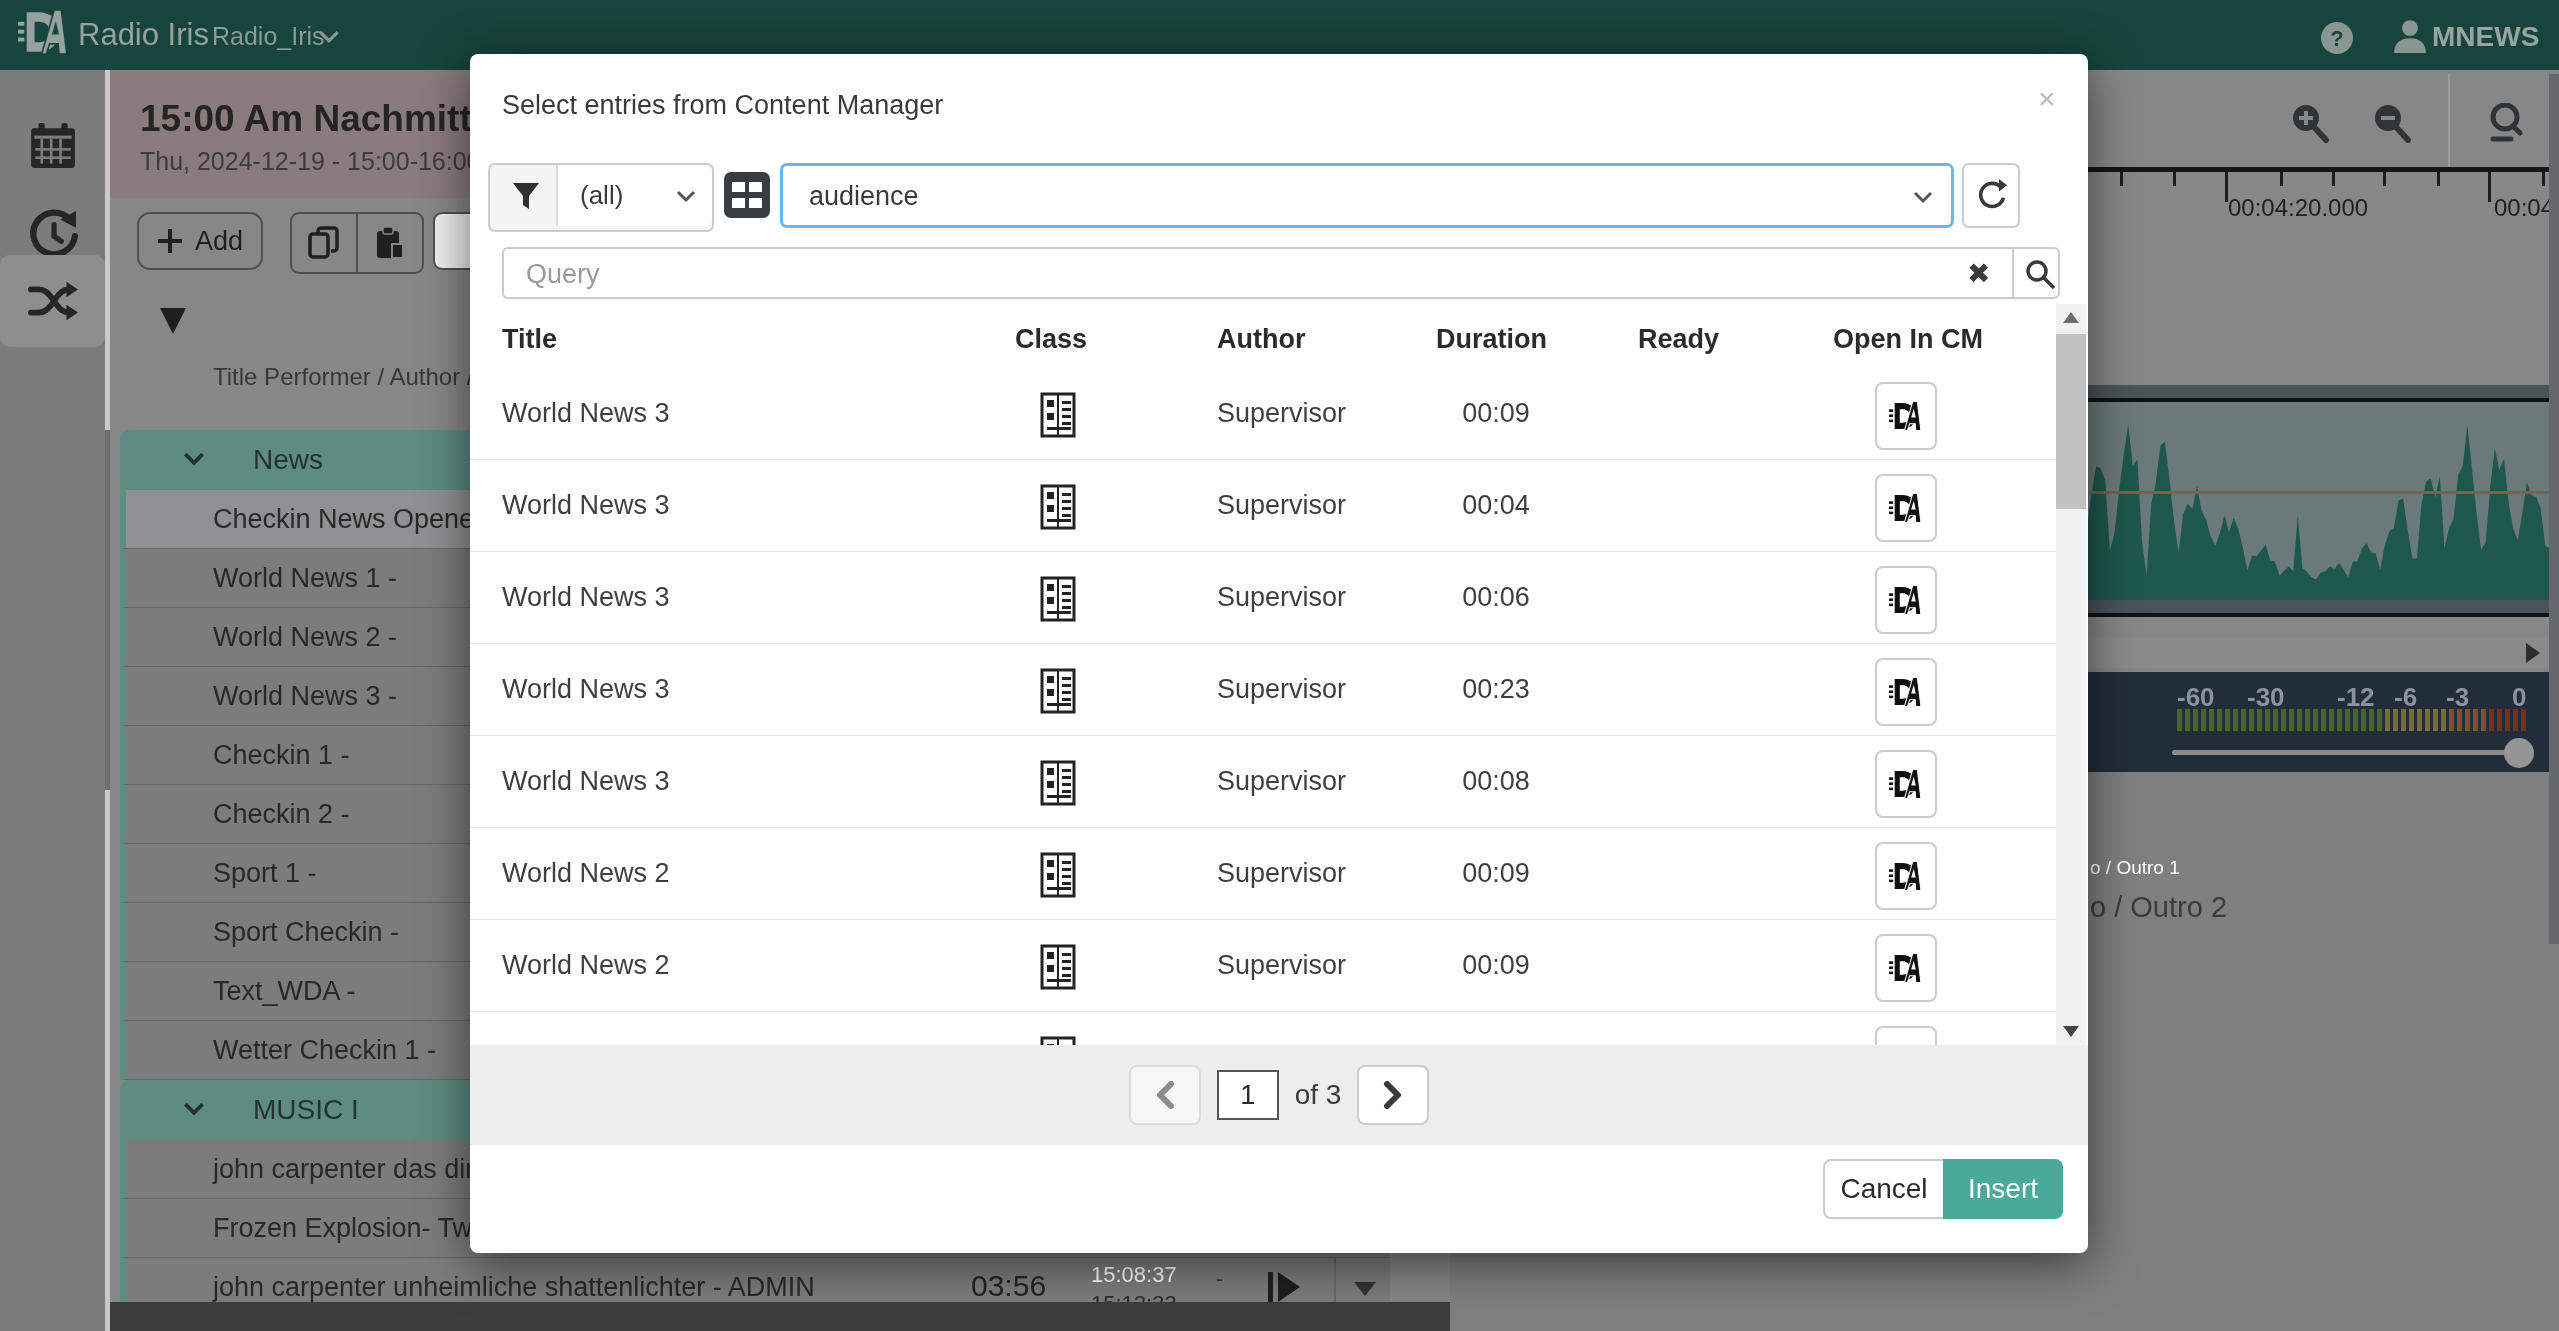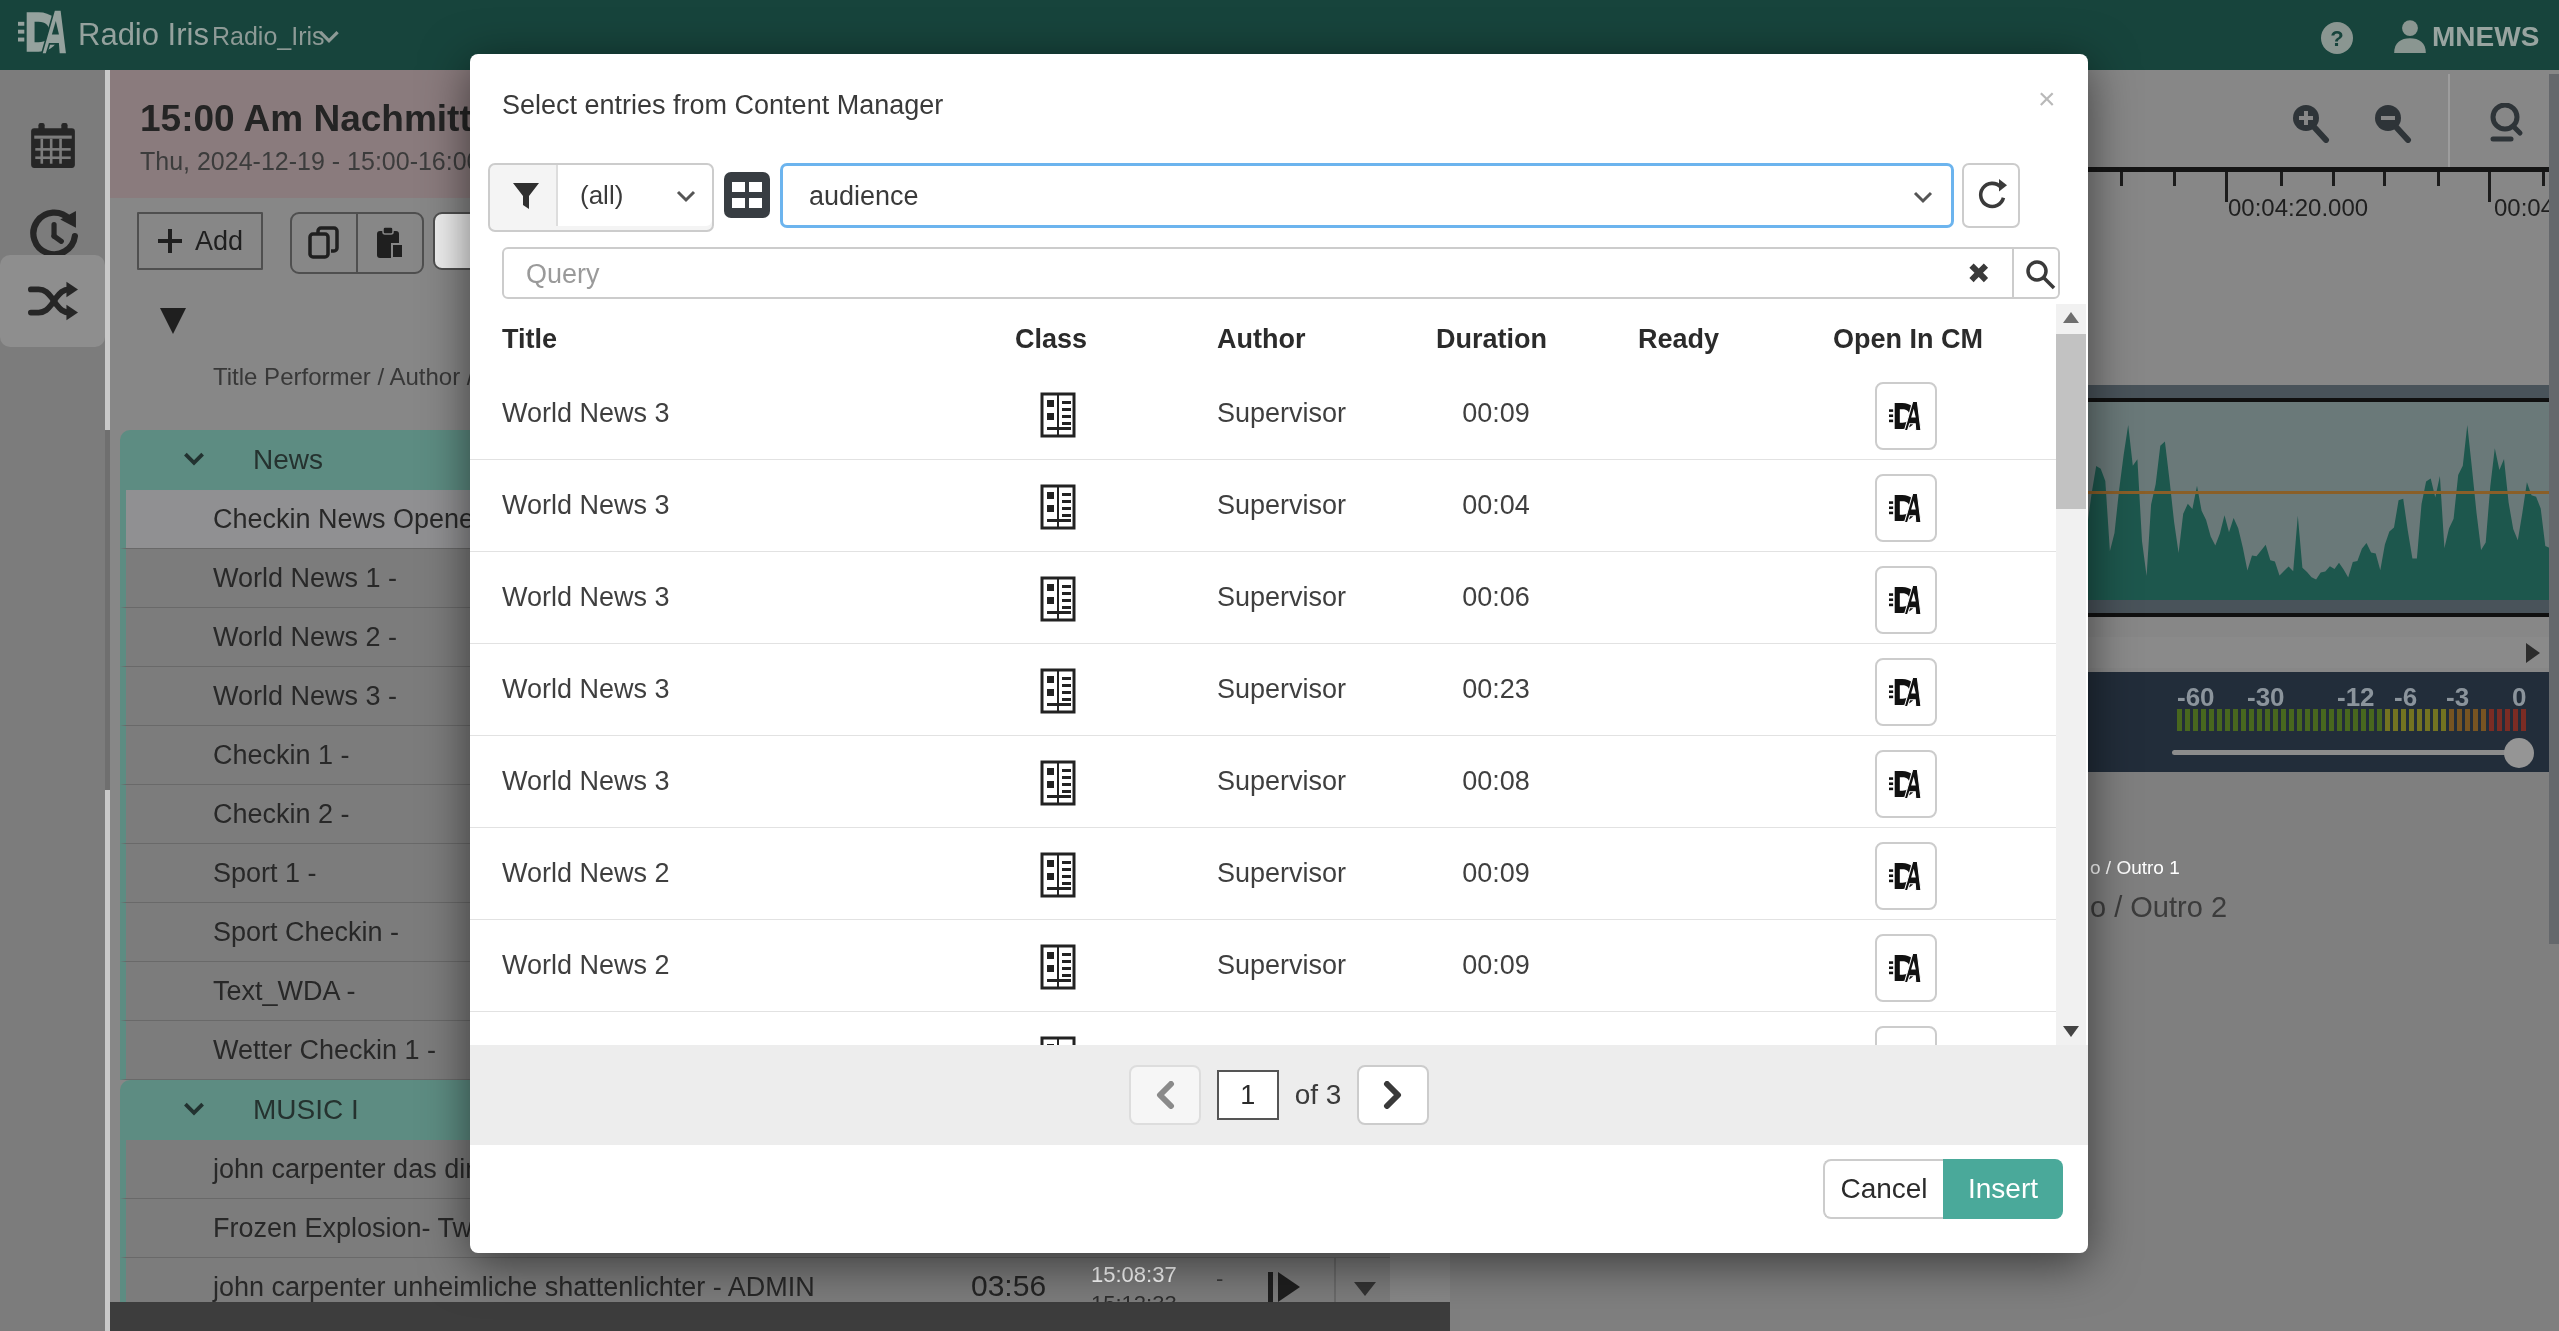--- a/index.html
+++ b/index.html
@@ -22,21 +22,21 @@
   .side-item.active{background:#8e8e8e;border-radius:10px;height:92px;}
   .side-item svg{width:50px;height:50px;}
   .side-scroll{position:absolute;left:105px;top:70px;width:5px;height:1261px;background:#c9c9c9;}
   .side-thumb{position:absolute;left:105px;top:430px;width:5px;height:360px;background:#6f6f6f;}
 
   
   .show-head{position:absolute;left:110px;top:70px;width:1340px;height:128px;background:#8a7b7d;}
   .show-title{position:absolute;left:30px;top:28px;font-size:37px;font-weight:700;color:#242424;}
   .show-sub{position:absolute;left:30px;top:77px;font-size:25px;color:#3c3c3c;}
   .bg-toolbar{position:absolute;left:110px;top:198px;width:1340px;height:110px;}
-  .btn-add{position:absolute;left:27px;top:14px;width:126px;height:58px;border:2px solid #4f4f4f;border-radius:1px;
+  .btn-add{position:absolute;left:27px;top:14px;width:126px;height:58px;border:2px solid #4f4f4f;border-radius:13px;
            color:#1f1f1f;font-size:27px;display:flex;align-items:center;justify-content:center;gap:12px;background:transparent;}
   .btn-group{position:absolute;left:180px;top:14px;width:130px;height:58px;border:2px solid #4f4f4f;border-radius:9px;display:flex;}
   .btn-group .half{flex:1;display:flex;align-items:center;justify-content:center;}
   .btn-group .half+.half{border-left:2px solid #4f4f4f;}
   .btn-trash{position:absolute;left:323px;top:14px;width:120px;height:58px;border:2px solid #4f4f4f;border-radius:9px;
              display:flex;align-items:center;justify-content:center;}
   .bg-filter{position:absolute;left:110px;top:300px;width:1340px;height:110px;}
   .bg-funnel{position:absolute;left:50px;top:8px;width:26px;height:26px;}
   .bg-filter-label{position:absolute;left:103px;top:63px;font-size:24px;color:#383838;white-space:nowrap;}
 

